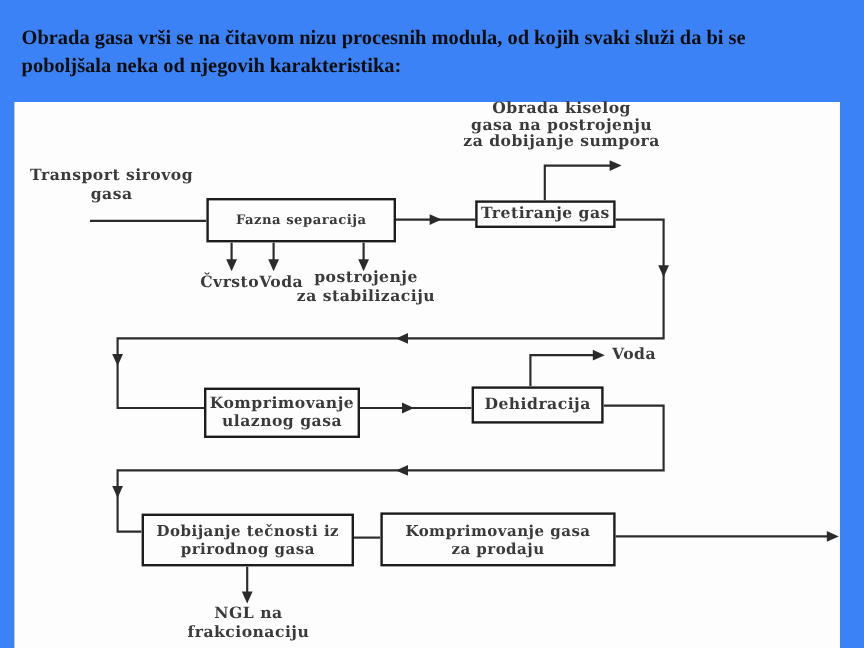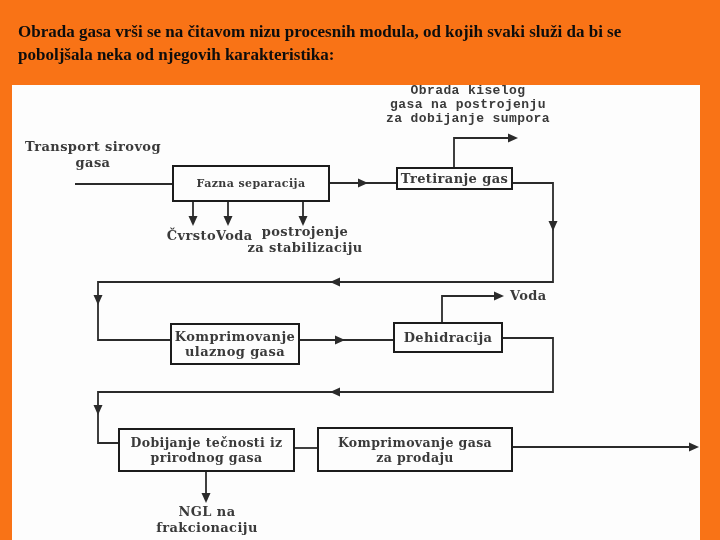--- a/index.html
+++ b/index.html
@@ -1,21 +1,21 @@
 <!DOCTYPE html>
 <html><head>
 <meta charset="utf-8">
 <style>
   html,body{margin:0;padding:0;}
   body{
     width:720px;height:540px;overflow:hidden;background:#ffffff;
     font-family:"DejaVu Serif", serif;
     position:relative;
   }
-  .slide{position:absolute;left:0;top:0;width:720px;height:540px;background:#f97316;}
+  .slide{position:absolute;left:0;top:0;width:720px;height:540px;background:#3b82f6;}
   .slide-title{
     position:absolute;left:18px;top:20px;width:692px;
     font-family:"Liberation Serif", serif;
     font-weight:700;font-size:17px;line-height:23px;color:#0d0d0d;
   }
   .diagram{
     position:absolute;left:12px;top:85px;width:688px;height:455px;
     background:#fdfdfd;
   }
   .diagram svg{position:absolute;left:0;top:0;}
@@ -34,21 +34,21 @@
   .box-fazna{left:160px;top:80px;width:158px;height:37px;font-size:11px;}
   .box-tretiranje{left:384px;top:82px;width:117px;height:23px;}
   .box-kompr-ulaz{left:158px;top:238px;width:130px;height:42px;}
   .box-dehidracija{left:381px;top:237px;width:110px;height:31px;}
   .box-dobijanje{left:106px;top:343px;width:177px;height:44px;font-size:12.5px;}
   .box-kompr-prodaja{left:305px;top:342px;width:196px;height:45px;font-size:12.5px;}
   .lbl-transport{left:6px;top:54px;width:150px;text-align:center;}
   .lbl-cvrsto{left:146px;top:143px;width:58px;text-align:right;}
   .lbl-voda-sep{left:204px;top:143px;width:42px;text-align:left;}
   .lbl-kondenzat{left:232px;top:139px;width:122px;}
-  .lbl-obrada{left:368px;top:-1px;width:176px;line-height:14px;font-family:Liberation Mono, monospace;}
+  .lbl-obrada{left:368px;top:-1px;width:176px;line-height:14px;}
   .lbl-voda-deh{left:498px;top:203px;width:46px;text-align:left;}
   .lbl-gas-izlaz{left:496px;top:344px;width:180px;line-height:18px;}
   .lbl-ngl{left:128px;top:419px;width:134px;}
 </style>
 </head>
 <body>
 
 <div class="slide">
 
   <div class="slide-title">

